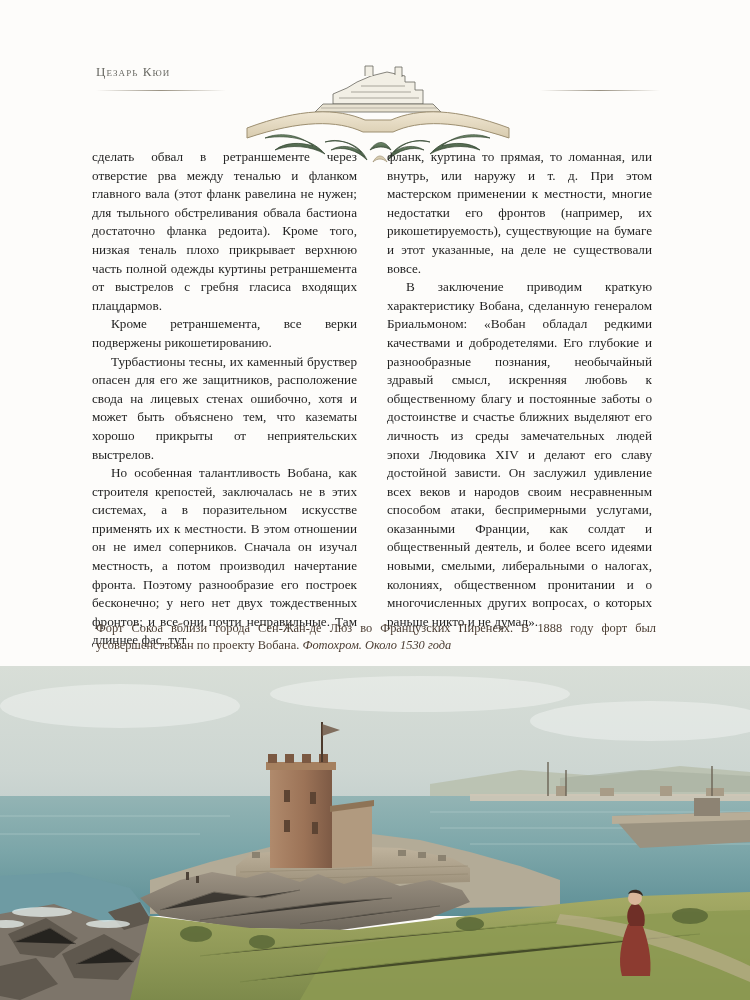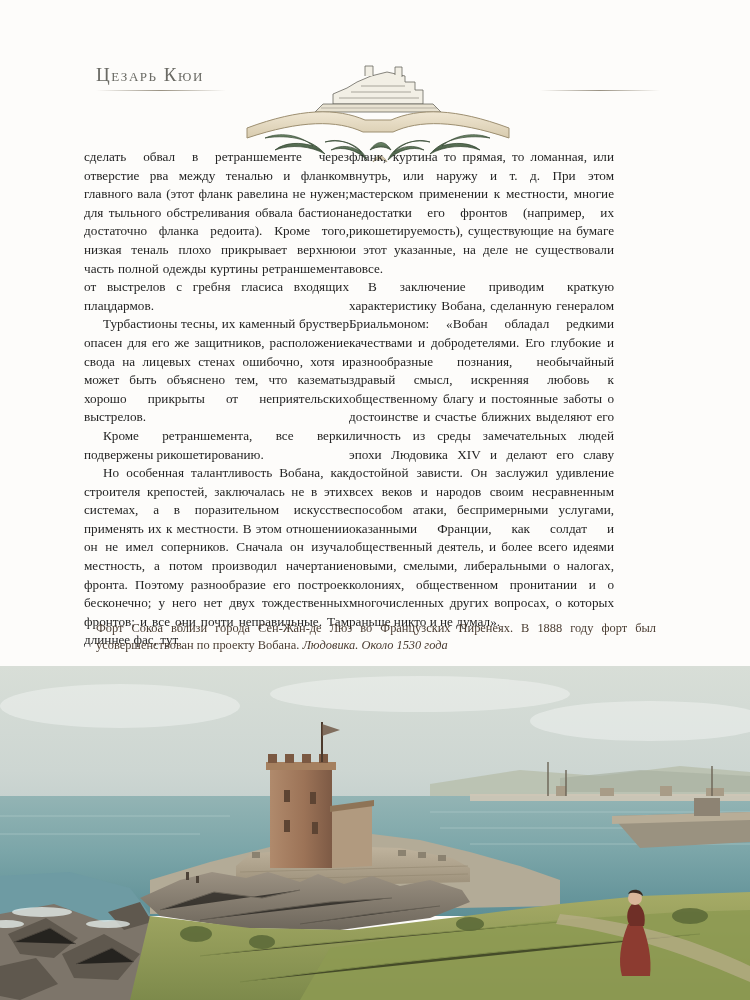--- a/index.html
+++ b/index.html
@@ -23,21 +23,21 @@
     top: 52px;
     left: 0;
     width: 750px;
     height: 110px;
   }
   .running-head {
     position: absolute;
     left: 96px;
     top: 12px;
     font-family: "Liberation Serif", serif;
-    font-size: 19px;
+    font-size: 13px;
     letter-spacing: 0.08em;
     color: #6a6a64;
     font-variant: small-caps;
   }
   .rule-left, .rule-right {
     position: absolute;
     top: 38px;
     height: 1px;
     background: linear-gradient(to right, rgba(120,110,90,0), rgba(120,110,90,.75), rgba(120,110,90,0));
   }
@@ -49,23 +49,24 @@
     left: 205px;
     top: -10px;
     width: 345px;
     height: 130px;
   }
 
   
   .columns {
     position: absolute;
     top: 148px;
-    left: 84px;
+    left: 92px;
     width: 560px;
     display: flex;
+    gap: 30px;
   }
   .col {
     width: 265px;
     font-size: 13.2px;
     line-height: 18.6px;
     text-align: justify;
     text-justify: inter-word;
     hyphens: manual;
     color: #242424;
   }
@@ -154,32 +155,32 @@
         <g fill="#d8cdb2" stroke="#9d8f71" stroke-width="0.7">
           <path d="M168 120 C 172 112, 178 112, 182 120 C 178 116, 172 116, 168 120 Z"></path>
         </g>
       </svg>
     </div>
   </div>
 
   <div class="columns">
     <div class="col">
       <p class="noindent">сделать обвал в ретраншементе через отверстие рва между теналью и фланком главного вала (этот фланк равелина не нужен; для тыльного обстреливания обвала бастиона достаточно фланка редоита). Кроме того, низкая теналь плохо прикрывает верхнюю часть полной одежды куртины ретраншемента от выстрелов с гребня гласиса входящих плацдармов.</p>
+      <p>Кроме ретраншемента, все верки подвержены рикошетированию.</p>
       <p>Турбастионы тесны, их каменный бруствер опасен для его же защитников, расположение свода на лицевых стенах ошибочно, хотя и может быть объяснено тем, что казематы хорошо прикрыты от неприятельских выстрелов.</p>
-      <p>Кроме ретраншемента, все верки подвержены рикошетированию.</p>
       <p>Но особенная талантливость Вобана, как строителя крепостей, заключалась не в этих системах, а в поразительном искусстве применять их к местности. В этом отношении он не имел соперников. Сначала он изучал местность, а потом производил начертание фронта. Поэтому разнообразие его построек бесконечно; у него нет двух тождественных фронтов; и все они почти неправильные. Там длиннее фас, тут</p>
     </div>
     <div class="col">
       <p class="noindent">фланк, куртина то прямая, то ломанная, или внутрь, или наружу и т. д. При этом мастерском применении к местности, многие недостатки его фронтов (например, их рикошетируемость), существующие на бумаге и этот указанные, на деле не существовали вовсе.</p>
       <p>В заключение приводим краткую характеристику Вобана, сделанную генералом Бриальмоном: «Вобан обладал редкими качествами и добродетелями. Его глубокие и разнообразные познания, необычайный здравый смысл, искренняя любовь к общественному благу и постоянные заботы о достоинстве и счастье ближних выделяют его личность из среды замечательных людей эпохи Людовика XIV и делают его славу достойной зависти. Он заслужил удивление всех веков и народов своим несравненным способом атаки, беспримерными услугами, оказанными Франции, как солдат и общественный деятель, и более всего идеями новыми, смелыми, либеральными о налогах, колониях, общественном пронитании и о многочисленных других вопросах, о которых раньше никто и не думал».</p>
     </div>
   </div>
 
   <div class="caption">
-    <span>Форт Сокоа вблизи города Сен-Жан-де Люз во Французских Пиренеях. В 1888 году форт был усовершенствован по проекту Вобана. </span><span class="ital">Людовика.</span><span class="ital"> Около 1530 года</span>
+    <span>Форт Сокоа вблизи города Сен-Жан-де Люз во Французских Пиренеях. В 1888 году форт был усовершенствован по проекту Вобана. </span><span class="ital">Фотохром.</span><span class="ital"> Около 1530 года</span>
   </div>
 
   <div class="photo">
     <svg viewBox="0 0 750 334" width="750" height="334" xmlns="http://www.w3.org/2000/svg">
       <defs>
         <linearGradient id="skyg" x1="0" y1="0" x2="0" y2="1">
           <stop offset="0" stop-color="#d8ded7"></stop>
           <stop offset="0.7" stop-color="#cdd6d2"></stop>
           <stop offset="1" stop-color="#c3cfcd"></stop>
         </linearGradient>

